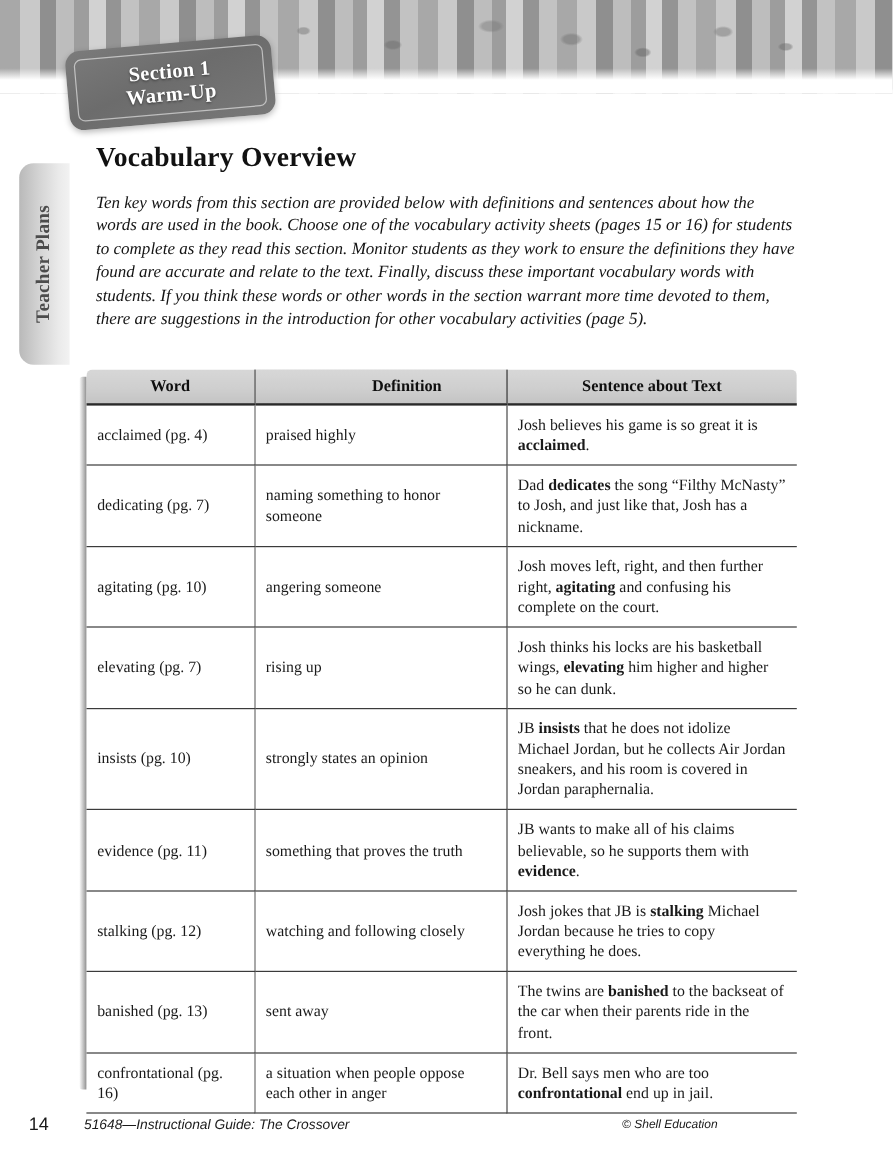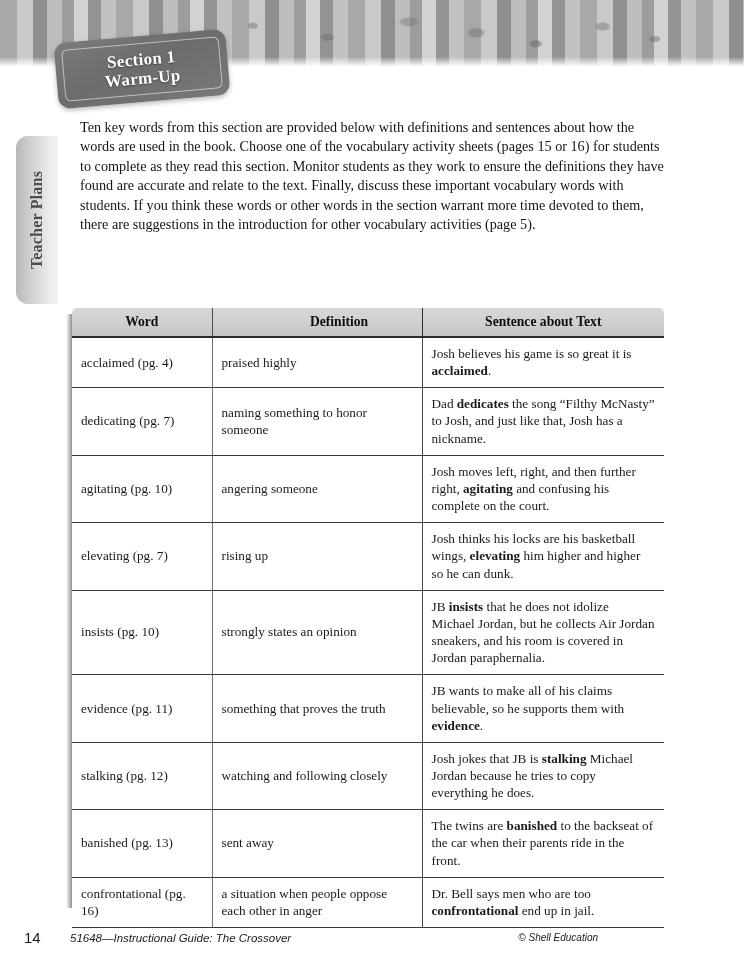--- a/index.html
+++ b/index.html
@@ -137,20 +137,21 @@
     letter-spacing: .2px;
     margin: 0 0 16px 0;
     color: #111;
   }
   .intro-text {
     font-size: 14.2px;
     line-height: 1.37;
     margin: 0;
     text-align: left;
     color: #141414;
+    font-style: italic;
   }
 
   
   .vocab-table-wrap {
     position: absolute;
     left: 72px; top: 308px;
     width: 592px;
   }
   .table-shadow-left {
     position: absolute;
@@ -240,20 +241,21 @@
     <span class="plaque-line1">Section 1</span>
     <span class="plaque-line2">Warm-Up</span>
   </div>
 </div>
 
 <div class="side-tab">
   <span class="side-tab-label">Teacher Plans</span>
 </div>
 
 <div class="content">
+  <h1 class="page-title">Vocabulary Overview</h1>
   <p class="intro-text">Ten key words from this section are provided below with definitions and sentences about how the words are used in the book.  Choose one of the vocabulary activity sheets (pages 15 or 16) for students to complete as they read this section.  Monitor students as they work to ensure the definitions they have found are accurate and relate to the text.  Finally, discuss these important vocabulary words with students.  If you think these words or other words in the section warrant more time devoted to them, there are suggestions in the introduction for other vocabulary activities (page 5).</p>
 </div>
 
 <div class="vocab-table-wrap">
   <div class="table-shadow-left"></div>
   <table class="vocab">
     <colgroup>
         <col class="c1">
         <col class="c2">
         <col class="c3">

